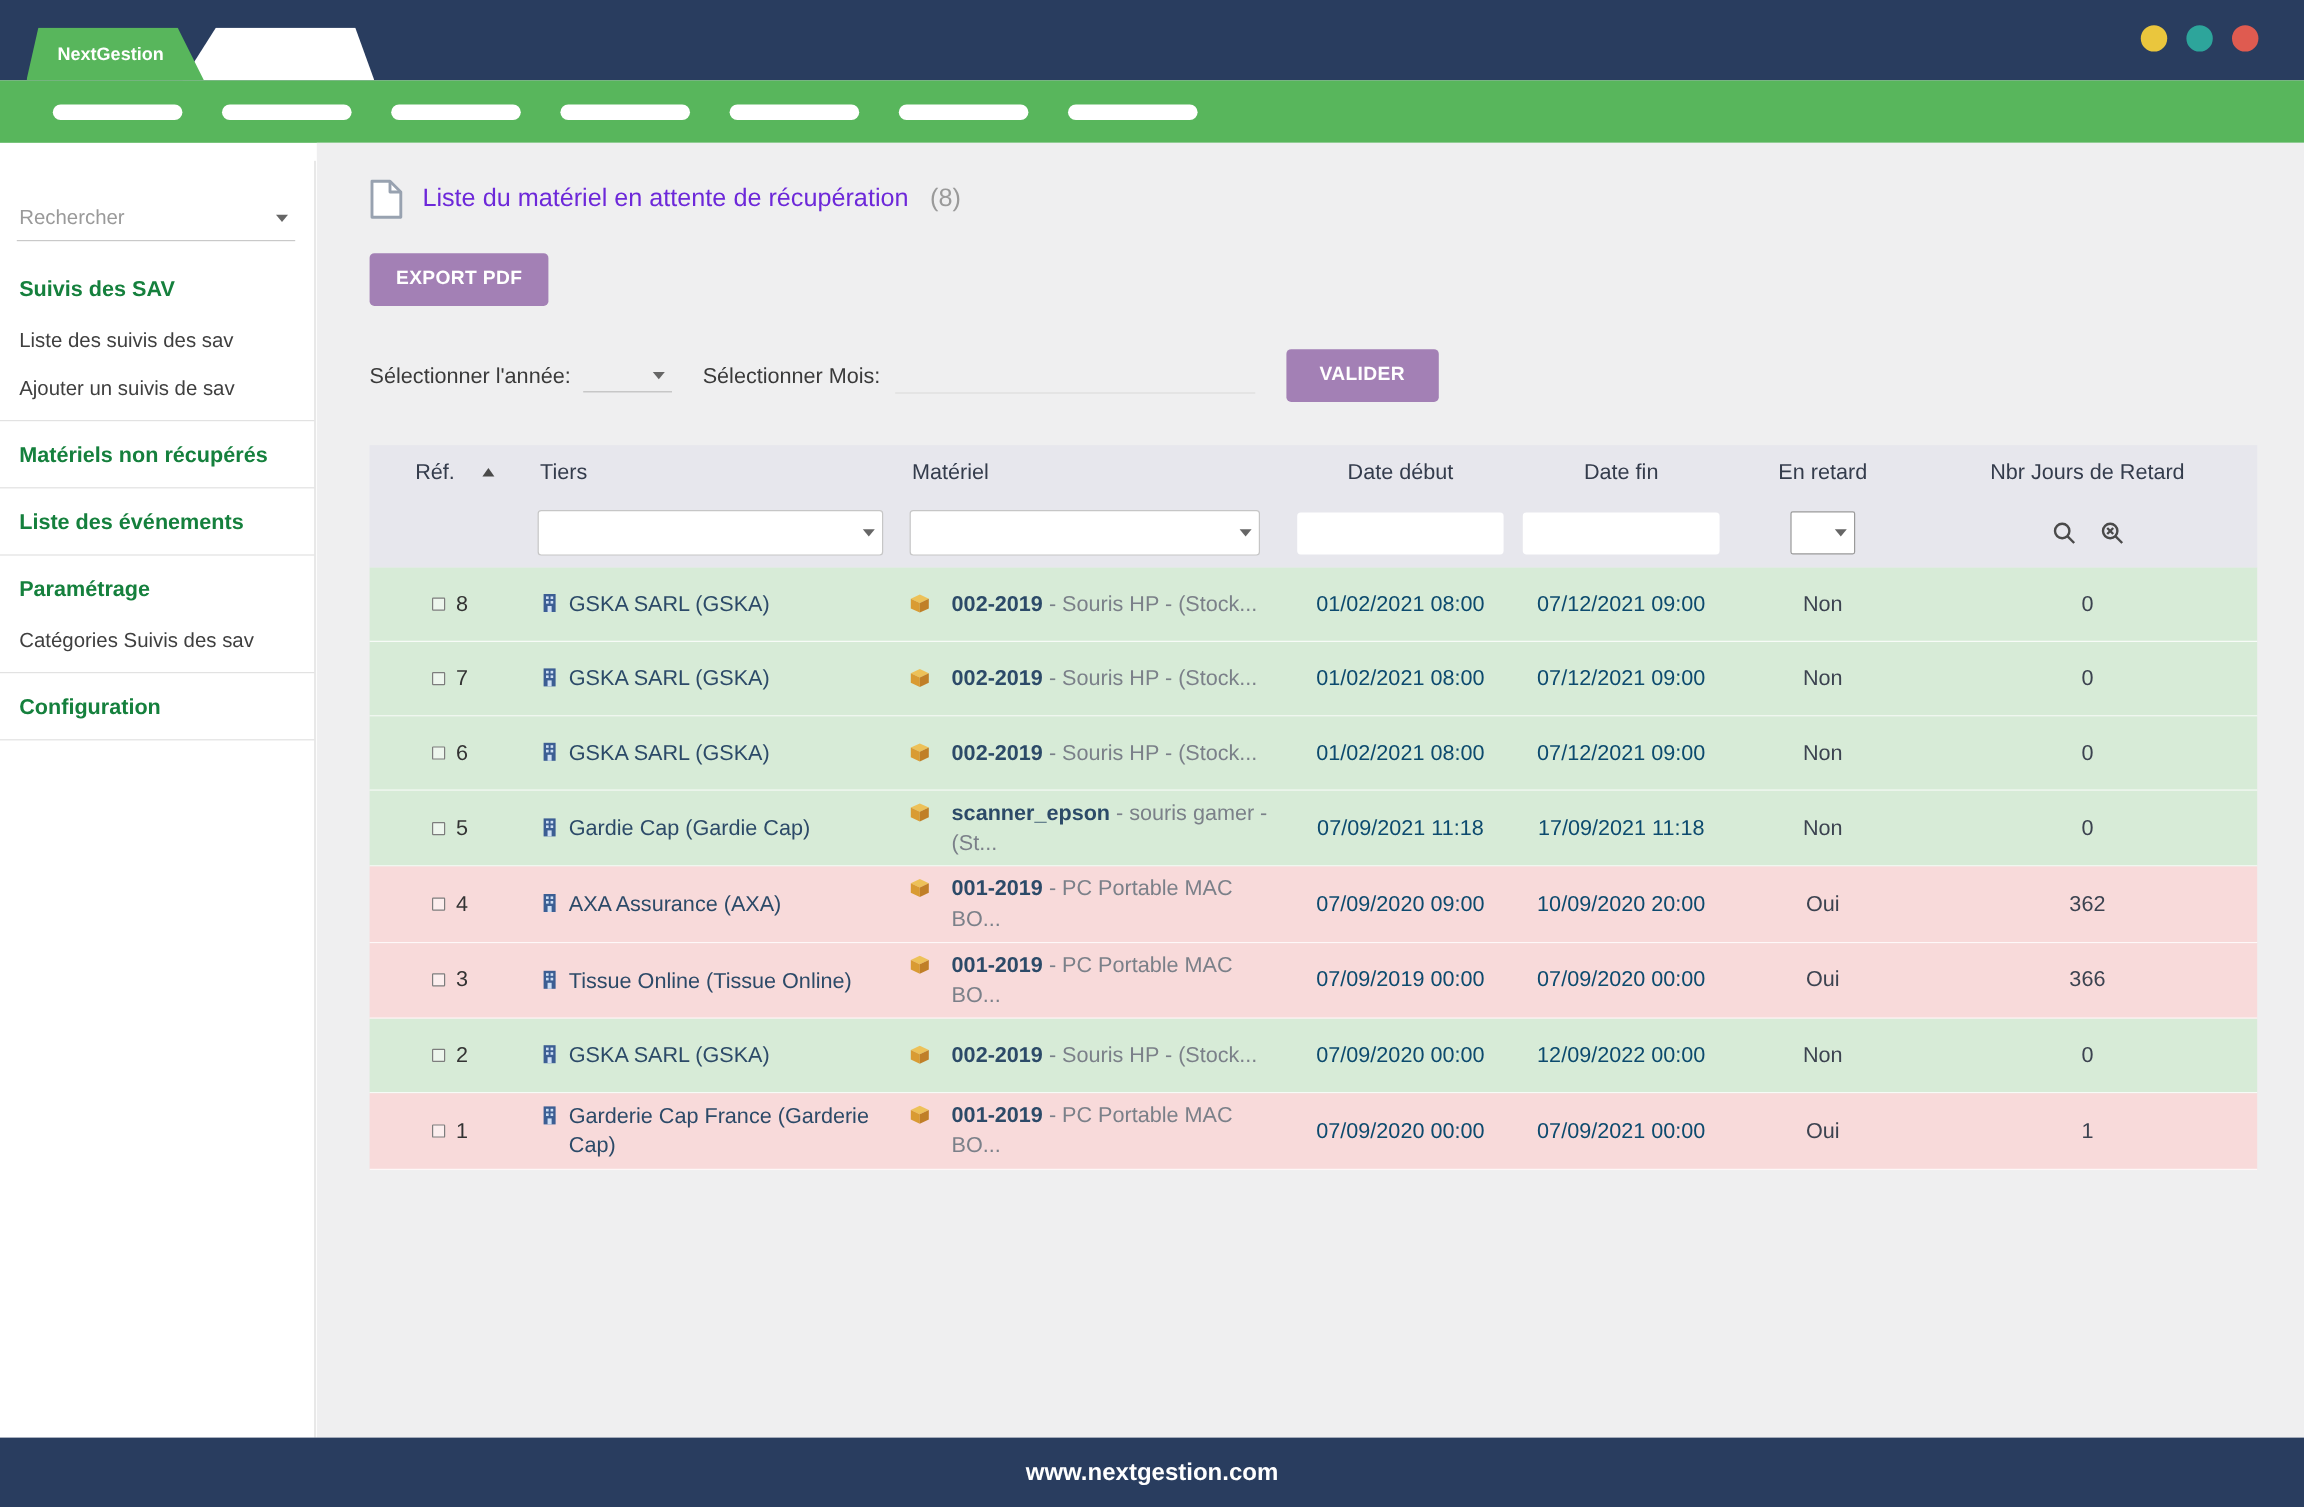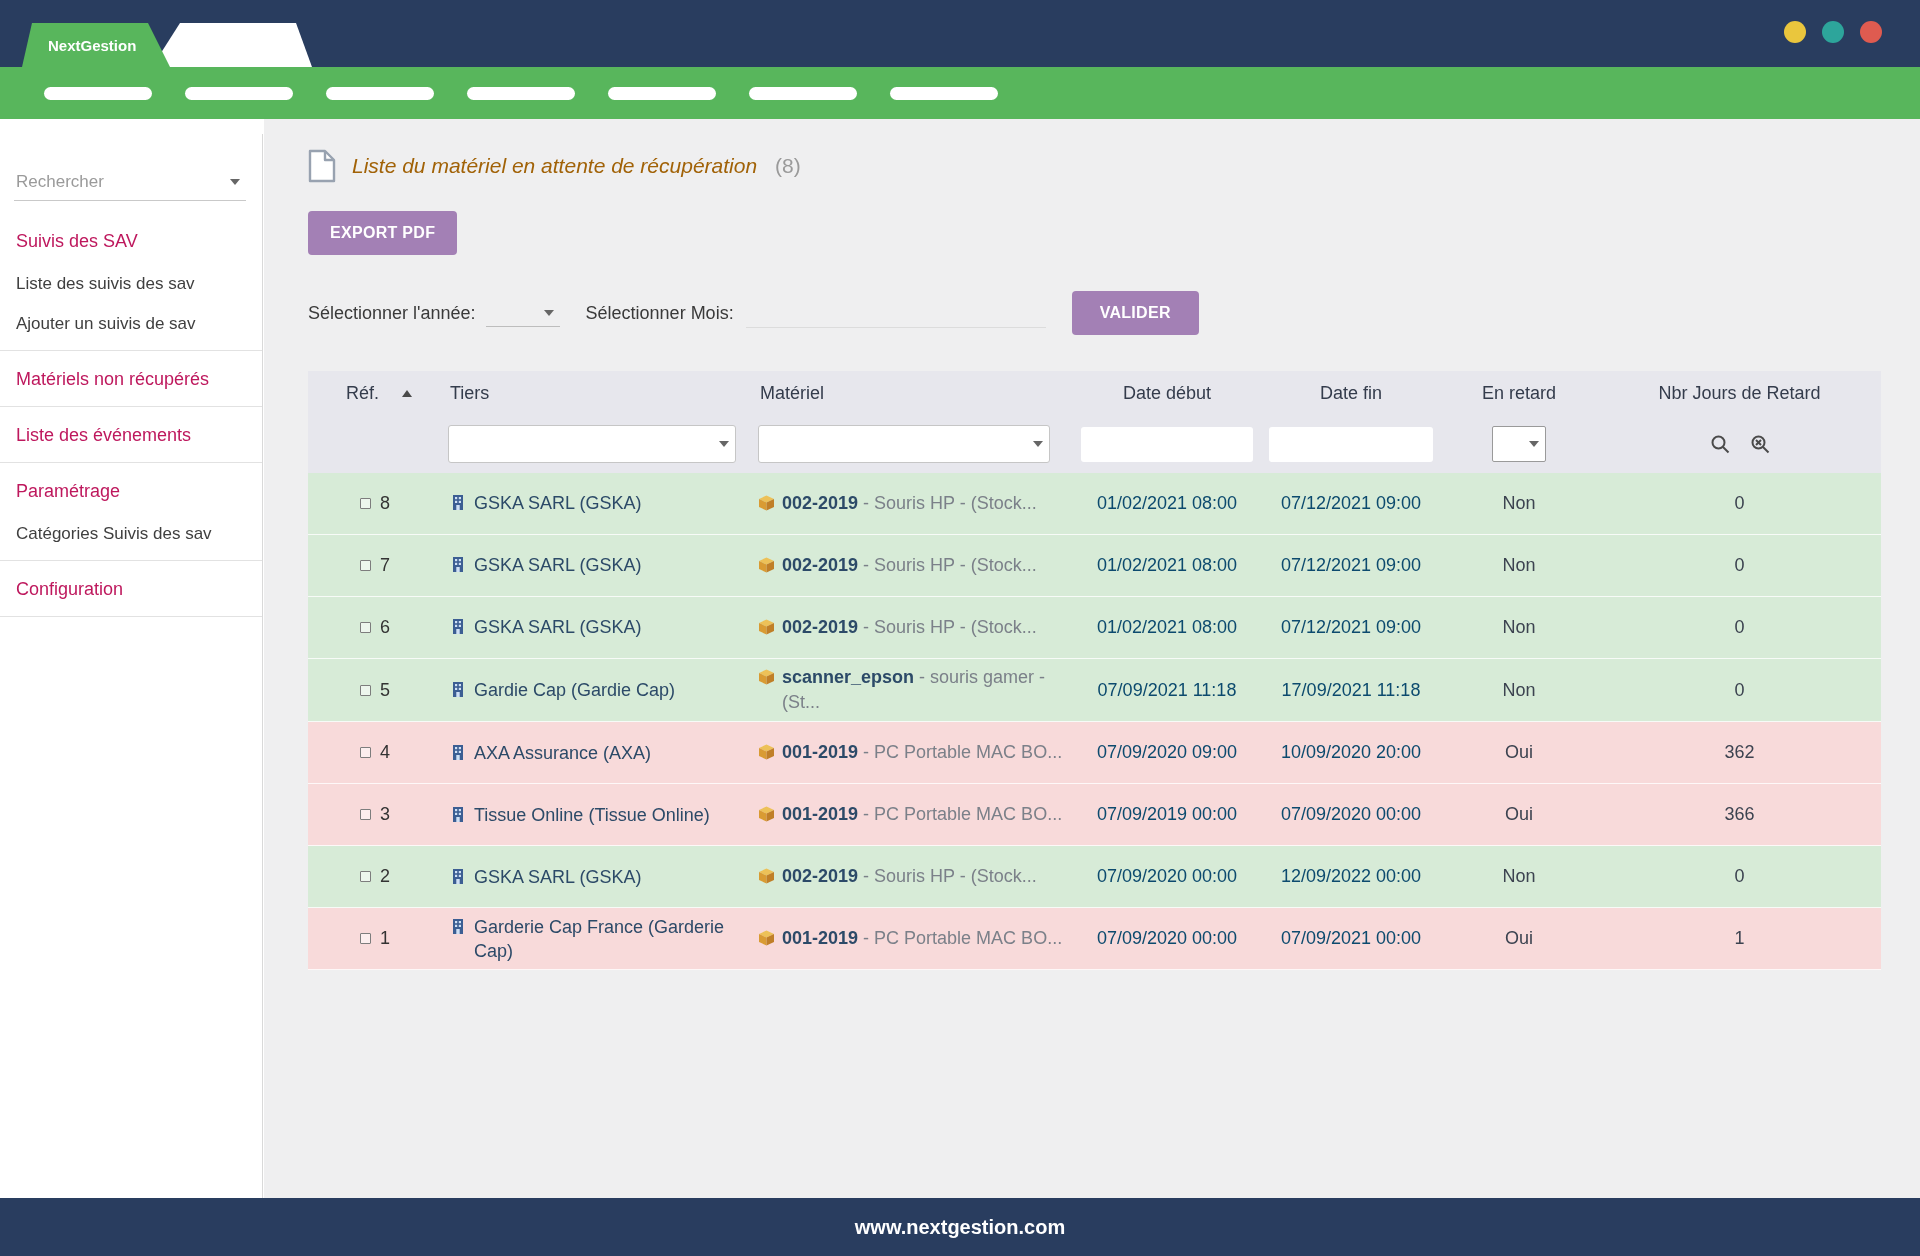--- a/index.html
+++ b/index.html
@@ -44,30 +44,30 @@
     width: 100%; border: none; outline: none; background: transparent;
     font-family: "Liberation Sans", sans-serif;
     font-size: 17px; color: #555; padding: 8px 26px 8px 2px;
   }
   .search-input::placeholder { color: #9a9a9a; }
   .caret-down {
     position: absolute; right: 6px; top: 50%; margin-top: -3px; width: 0; height: 0;
     border-left: 5px solid transparent; border-right: 5px solid transparent; border-top: 6px solid #666;
   }
   .sb-item { padding: 10px 16px; font-size: 17px; color: #3f3f3f; cursor: pointer; }
-  .sb-item.bold { font-weight: normal; font-size: 18px; color: #be185d; padding-top: 12px; padding-bottom: 12px; }
+  .sb-item.bold { font-weight: bold; font-size: 18px; color: #15803d; padding-top: 12px; padding-bottom: 12px; }
   .sb-item.divider { border-bottom: 1px solid #e2e2e2; padding-bottom: 16px; margin-bottom: 6px; }
 
   
   .content {
     position: absolute; top: 119px; left: 264px; right: 0; bottom: 58px;
     background: #efeff0; padding: 30px 38px 0 44px; overflow: hidden;
   }
   .title-row { display: flex; align-items: center; gap: 16px; margin-bottom: 28px; }
-  .page-title { font-size: 21px; color: #a16207; font-style: italic; }
+  .page-title { font-size: 21px; color: #6d28d9; }
   .page-count { font-size: 21px; color: #9a9a9a; margin-left: 2px; }
 
   .btn-purple {
     display: inline-flex; align-items: center; justify-content: center;
     background: #a380b5; color: #ffffff; font-weight: bold; font-size: 16px;
     font-family: "Liberation Sans", sans-serif;
     border: none; border-radius: 4px; padding: 13px 22px; cursor: pointer; letter-spacing: 0.3px;
   }
   .export-row { margin-bottom: 36px; }
 
@@ -114,21 +114,21 @@
   .icon-pair svg { cursor: pointer; }
 
   .trow { display: flex; align-items: center; min-height: 62px; border-bottom: 1px solid rgba(255,255,255,0.8); font-size: 18px; color: #3c4350; }
   .row-ok { background: #d7ebd7; }
   .row-late { background: #f8dada; }
   .cell { padding-top: 6px; padding-bottom: 6px; }
   .c-ref { display: flex; align-items: center; gap: 9px; padding-left: 52px; color: #333; }
   .ref-ico { width: 11px; height: 11px; border: 1px solid #7d7d7d; background: rgba(255,255,255,0.55); border-radius: 1px; display: inline-block; }
   .c-tiers { display: flex; align-items: flex-start; gap: 8px; padding-left: 4px; padding-right: 14px; line-height: 1.35; }
   .c-tiers svg { flex: 0 0 auto; margin-top: 3px; }
-  .c-mat { display: flex; align-items: flex-start; gap: 7px; padding-left: 2px; padding-right: 8px; line-height: 1.4; }
+  .c-mat { display: flex; align-items: flex-start; gap: 18px; padding-left: 2px; padding-right: 8px; line-height: 1.4; }
   .c-mat svg { flex: 0 0 auto; margin-top: 4px; }
   .link-name { color: #2c4a68; cursor: pointer; }
   .mat-code { color: #2c4a68; font-weight: bold; cursor: pointer; }
   .mat-rest { color: #7b8089; }
   .c-date { text-align: center; color: #0c4a6e; }
   .c-center { text-align: center; }
 
   
   .footer {
     position: absolute; left: 0; right: 0; bottom: 0; height: 58px; background: #293d5f;

